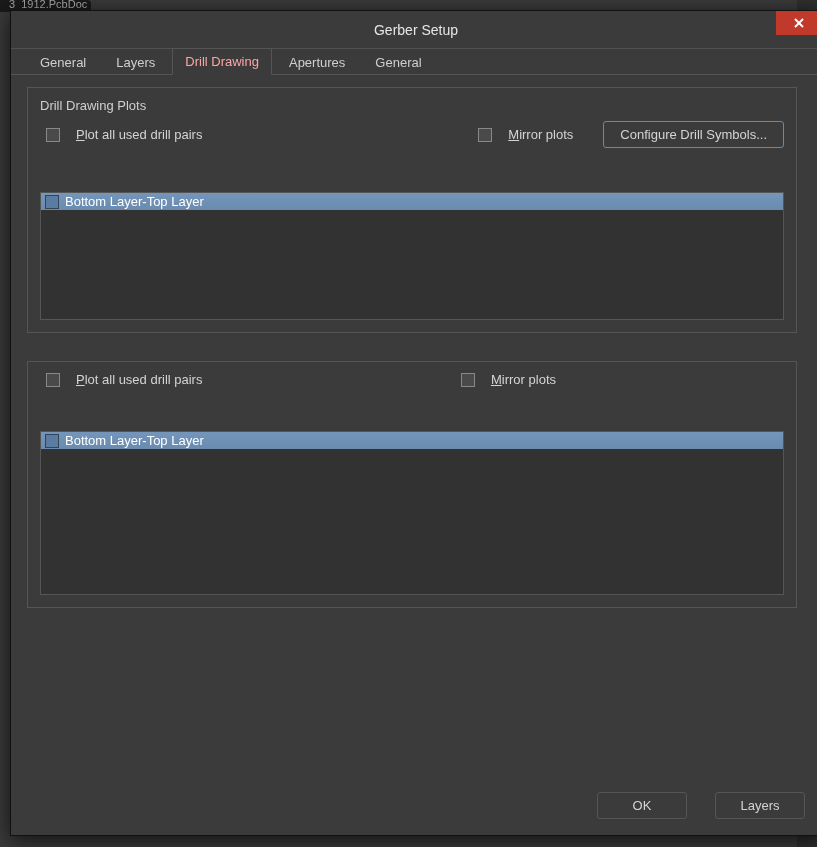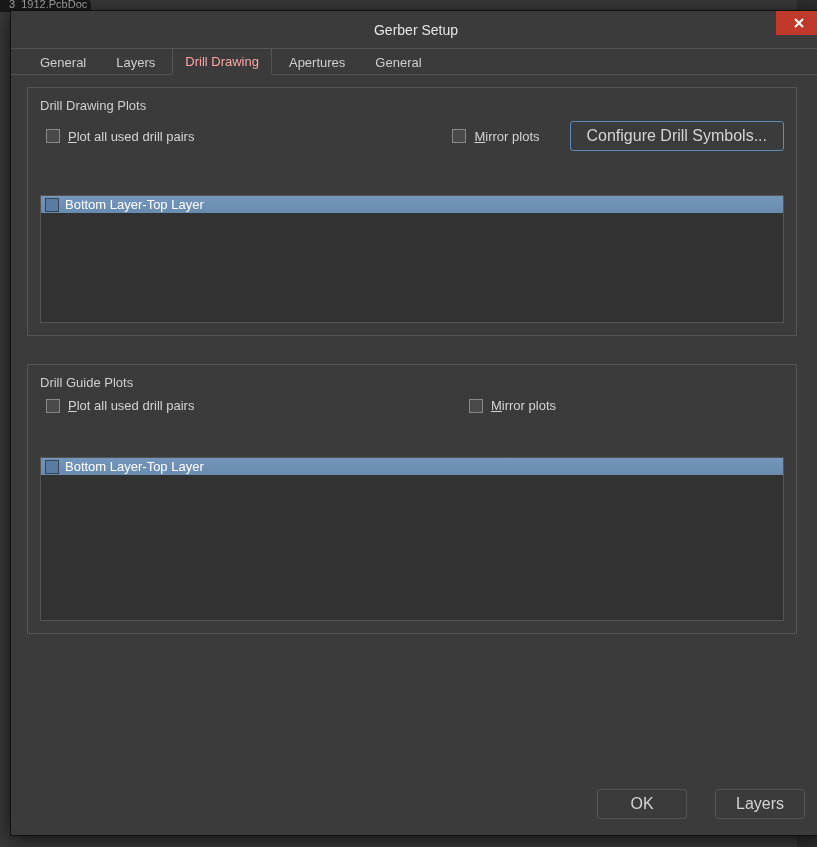--- a/index.html
+++ b/index.html
@@ -143,28 +143,29 @@
     height: 14px;
     border: 1px solid #888;
     background: #4a4a4a;
     flex-shrink: 0;
     cursor: pointer;
   }
   .row label {
     font-size: 13px;
     color: #d4d4d4;
     cursor: pointer;
+    margin-left: 8px;
   }
   .row .u { text-decoration: underline; }
   .spacer { flex: 1; }
   .btn {
     border: 1px solid #5a8dbd;
     background: #3b3b3b;
     color: #d4d4d4;
-    font-size: 16px;
+    font-size: 13px;
     padding: 5px 16px;
     border-radius: 3px;
     cursor: pointer;
   }
   .btn.plain { border: 1px solid #555; }
   .listbox {
     border: 1px solid #555;
     background: #323232;
     height: 128px;
     overflow: hidden;
@@ -243,21 +244,20 @@
 
       <div class="listbox">
         <div class="listitem selected">
           <div class="check" style="background:#5a7ca3;border-color:#345"></div>
           <span>Bottom Layer-Top Layer</span>
         </div>
       </div>
     </div>
 
     <div class="group">
-      <div class="group-label">Drill Guide Plots</div>
 
       <div class="row">
         <div class="check"></div>
         <label><span class="u">P</span><span>lot all used drill pairs</span></label>
         <div class="spacer"></div>
         <div class="check"></div>
         <label><span class="u">M</span><span>irror plots</span></label>
         <div style="width:220px"></div>
       </div>
 

